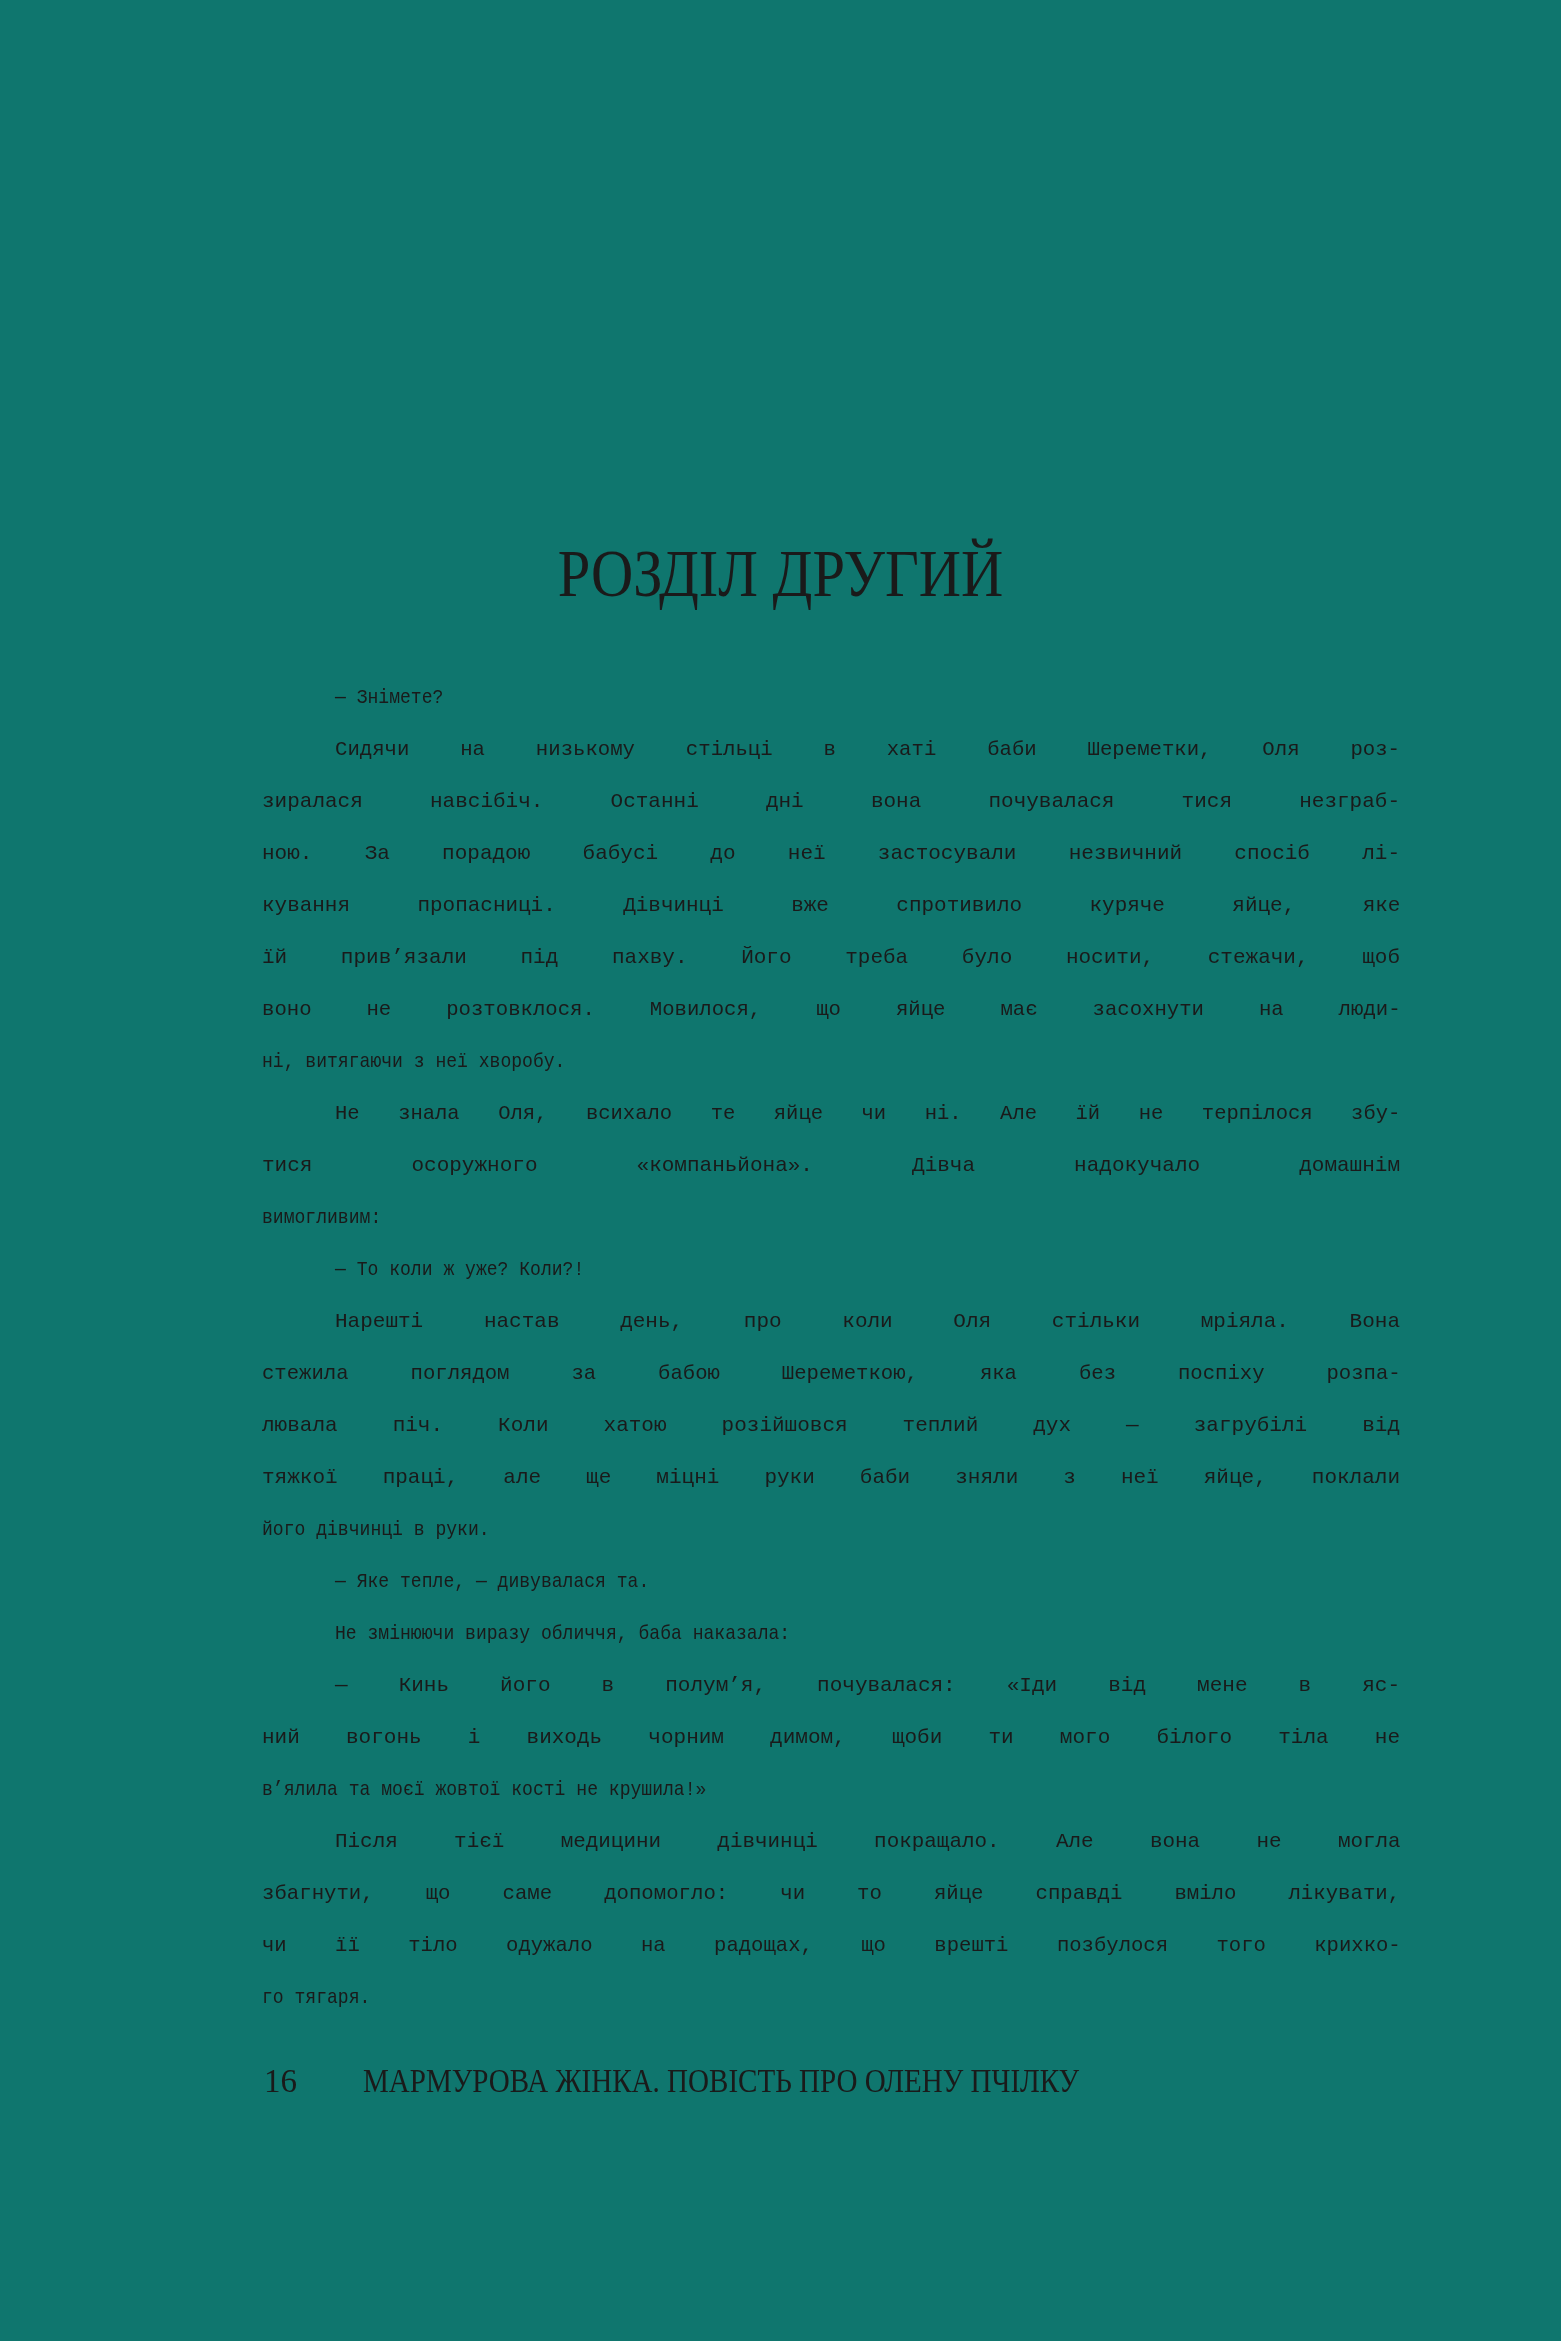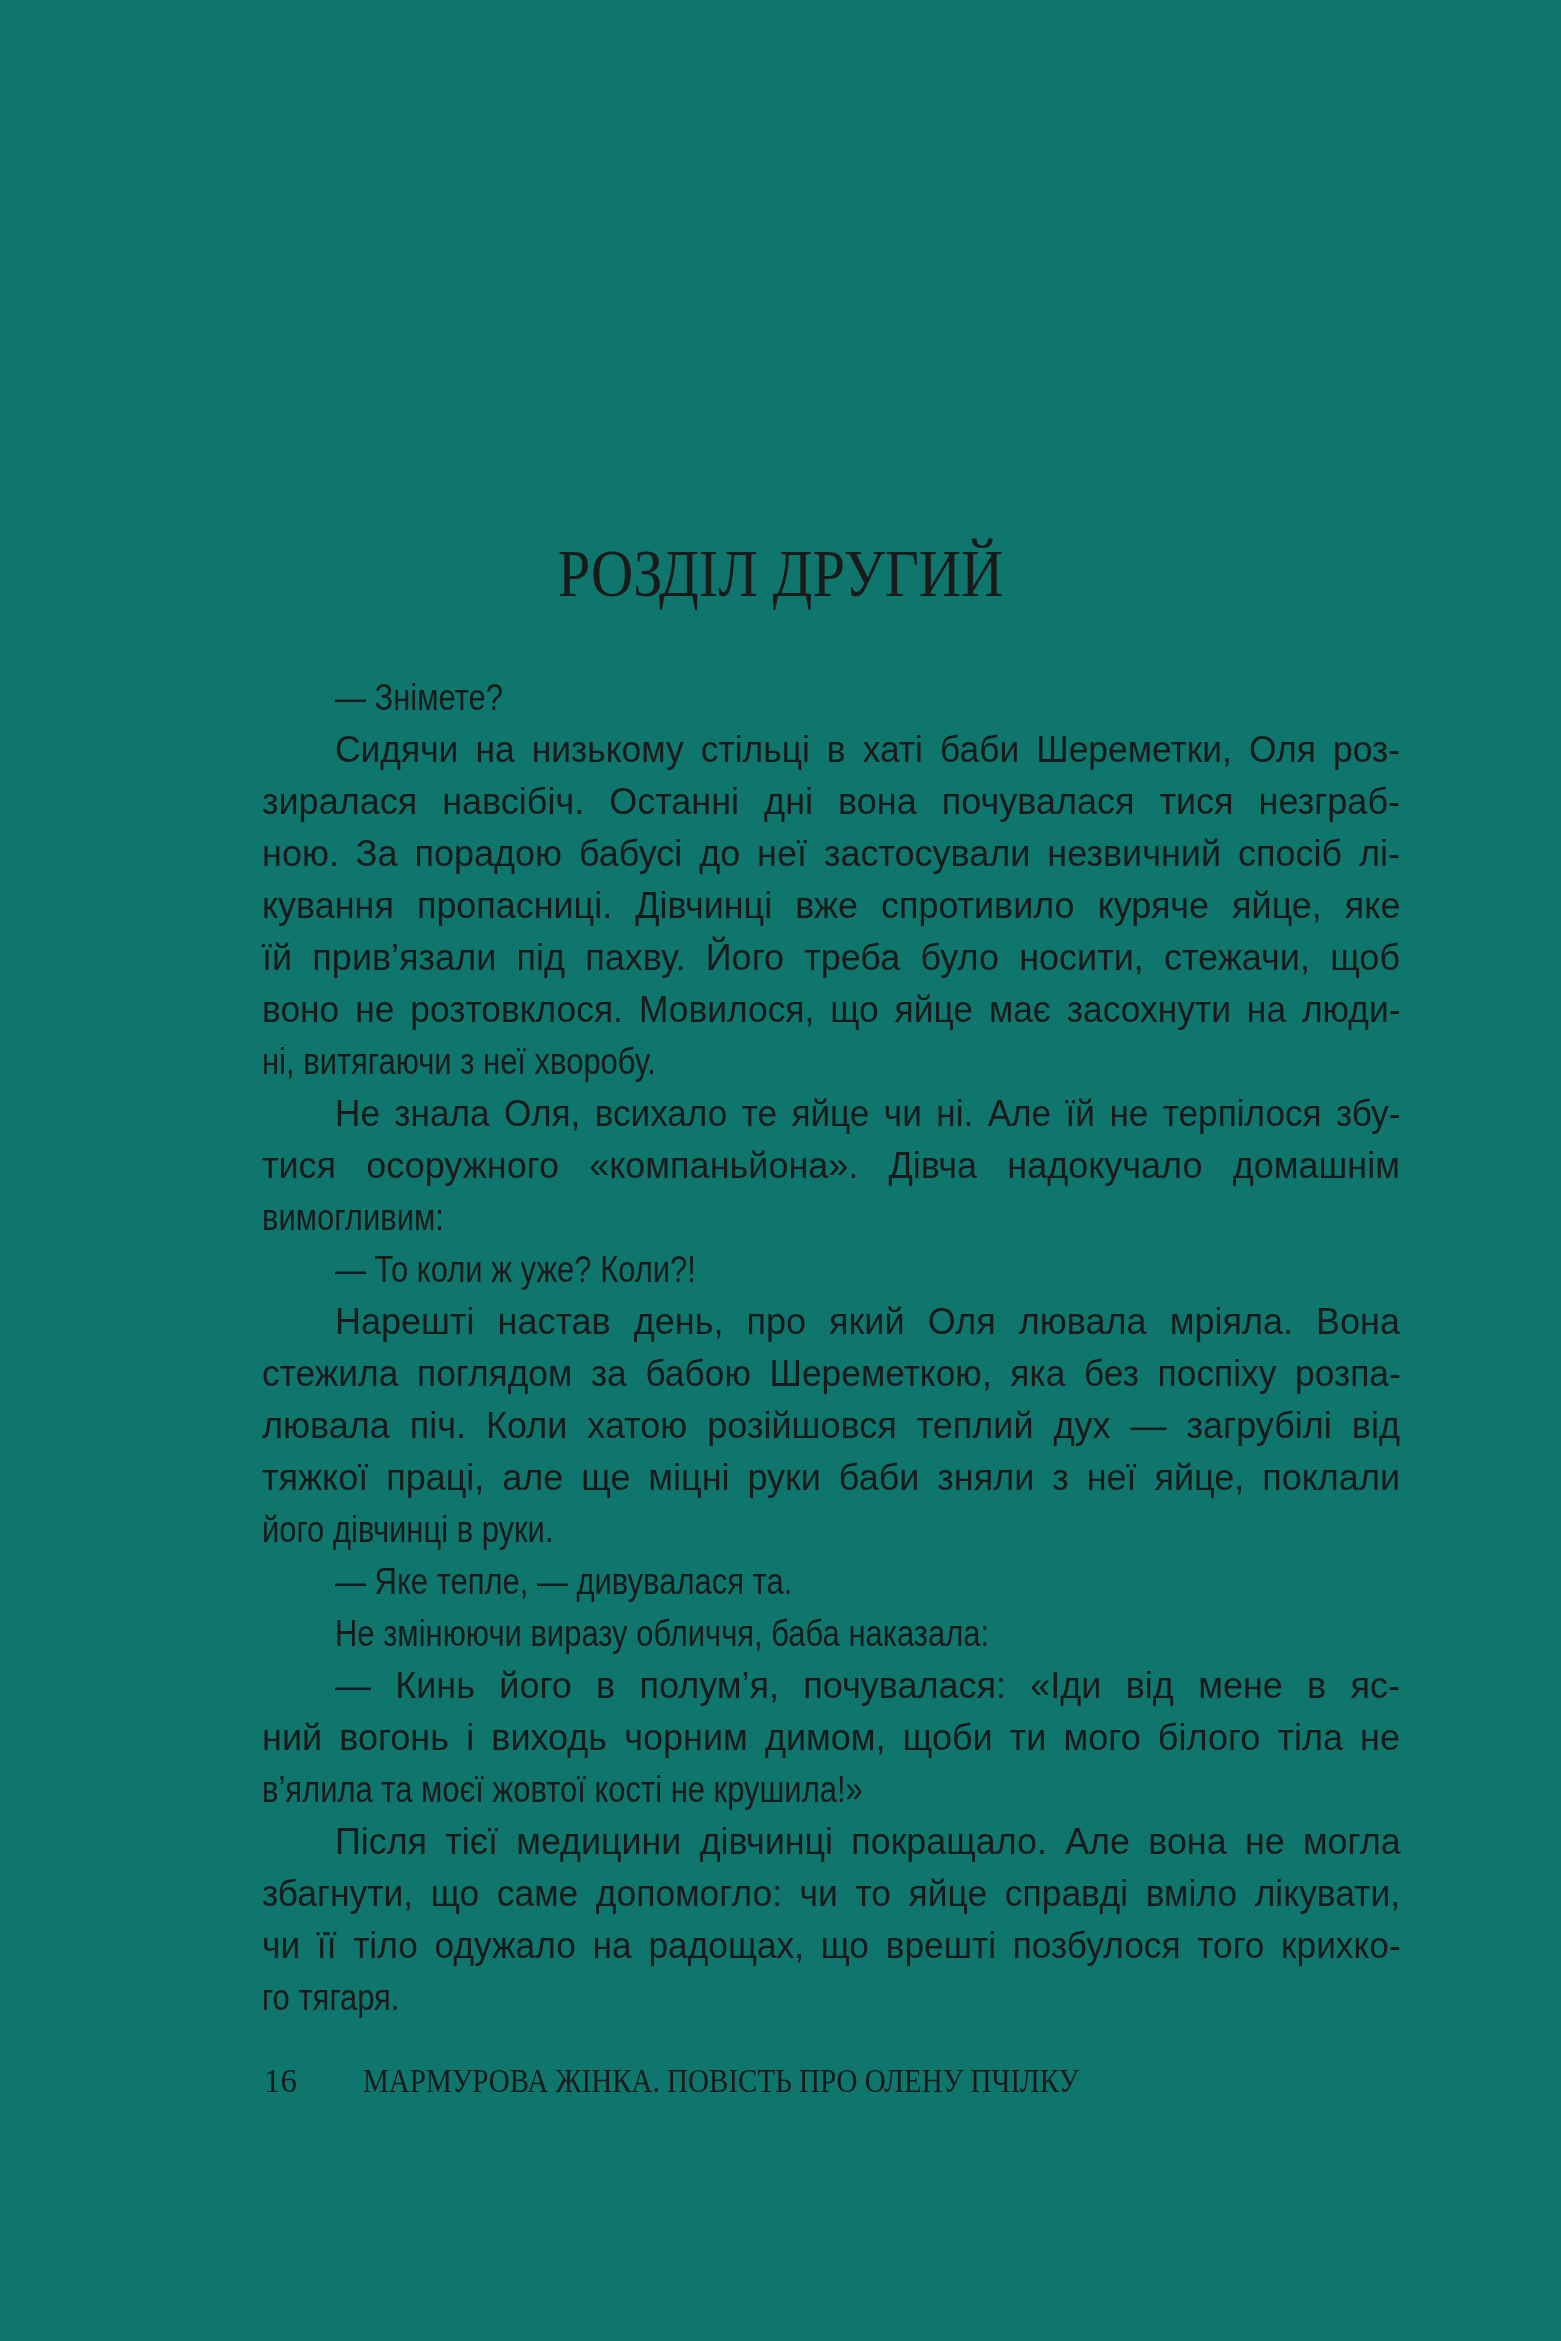--- a/index.html
+++ b/index.html
@@ -39,22 +39,22 @@
   }
   .body-text {
     position: absolute;
     left: 262px;
     top: 672px;
     width: 1138px;
   }
   .line {
     height: 52px;
     line-height: 52px;
-    font-family: Liberation Sans, sans-serif;
-    font-size: 36px;
+    font-family: Liberation Mono, monospace;
+    font-size: 21px;
     white-space: nowrap;
     overflow: visible;
     position: relative;
   }
   .line .txt {
     display: inline-block;
     transform-origin: 0 50%;
     white-space: nowrap;
   }
   .line.justify .txt {
@@ -124,21 +124,21 @@
     <div class="line"><span class="txt" style="transform: scaleX(0.86);">ні, витягаючи з неї хворобу.</span></div>
     <div class="line indent justify">
         <span class="txt" style="width: 1091px; transform: scaleX(0.976496); transform-origin: 0px 50%;">Не знала Оля, всихало те яйце чи ні. Але їй не терпілося збу-</span>
       </div>
     <div class="line justify">
         <span class="txt">тися осоружного «компаньйона». Дівча надокучало домашнім</span>
       </div>
     <div class="line"><span class="txt" style="transform: scaleX(0.86);">вимогливим:</span></div>
     <div class="line indent"><span class="txt" style="transform: scaleX(0.86);">— То коли ж уже? Коли?!</span></div>
     <div class="line indent justify">
-        <span class="txt">Нарешті настав день, про який Оля лювала мріяла. Вона</span>
+        <span class="txt">Нарешті настав день, про коли Оля стільки мріяла. Вона</span>
       </div>
     <div class="line justify">
         <span class="txt" style="width: 1160px; transform: scaleX(0.981649); transform-origin: 0px 50%;">стежила поглядом за бабою Шереметкою, яка без поспіху розпа-</span>
       </div>
     <div class="line justify">
         <span class="txt">лювала піч. Коли хатою розійшовся теплий дух — загрубілі від</span>
       </div>
     <div class="line justify">
         <span class="txt">тяжкої праці, але ще міцні руки баби зняли з неї яйце, поклали</span>
       </div>

